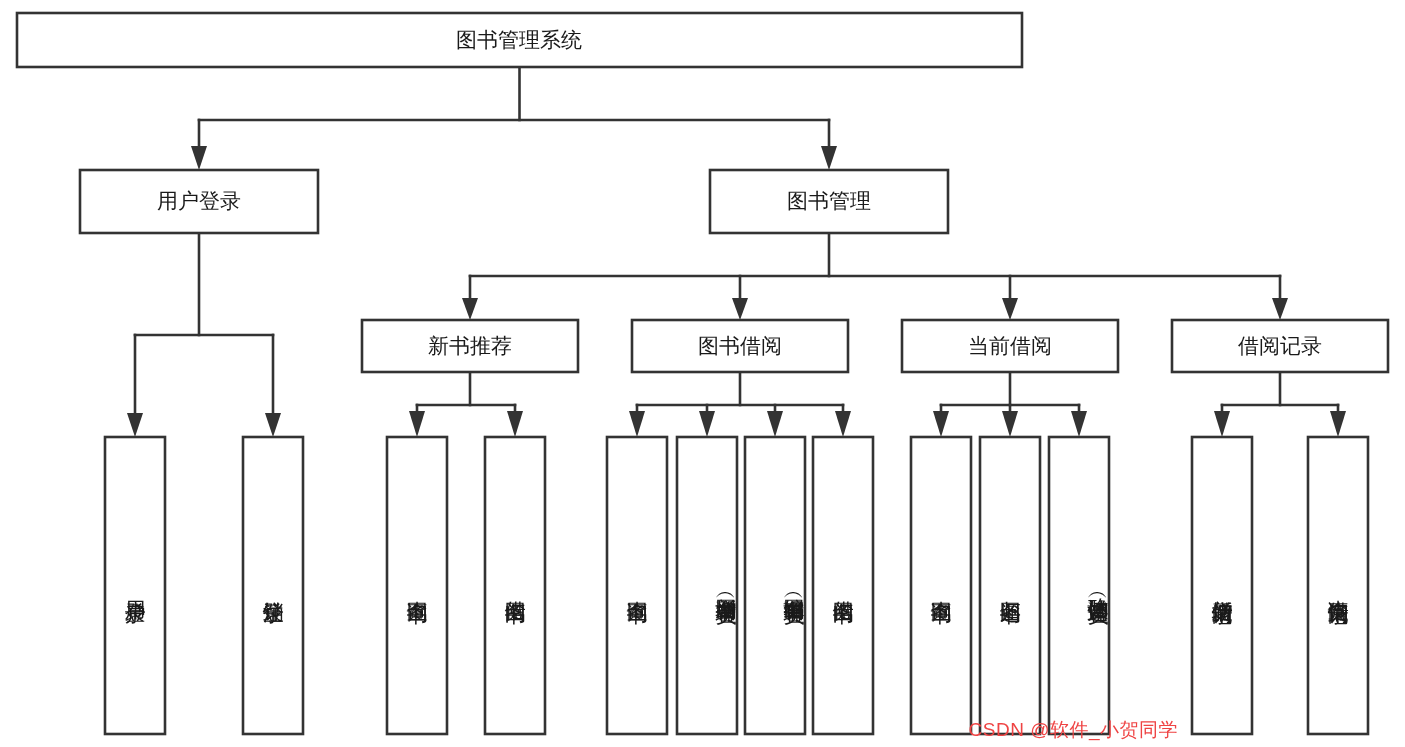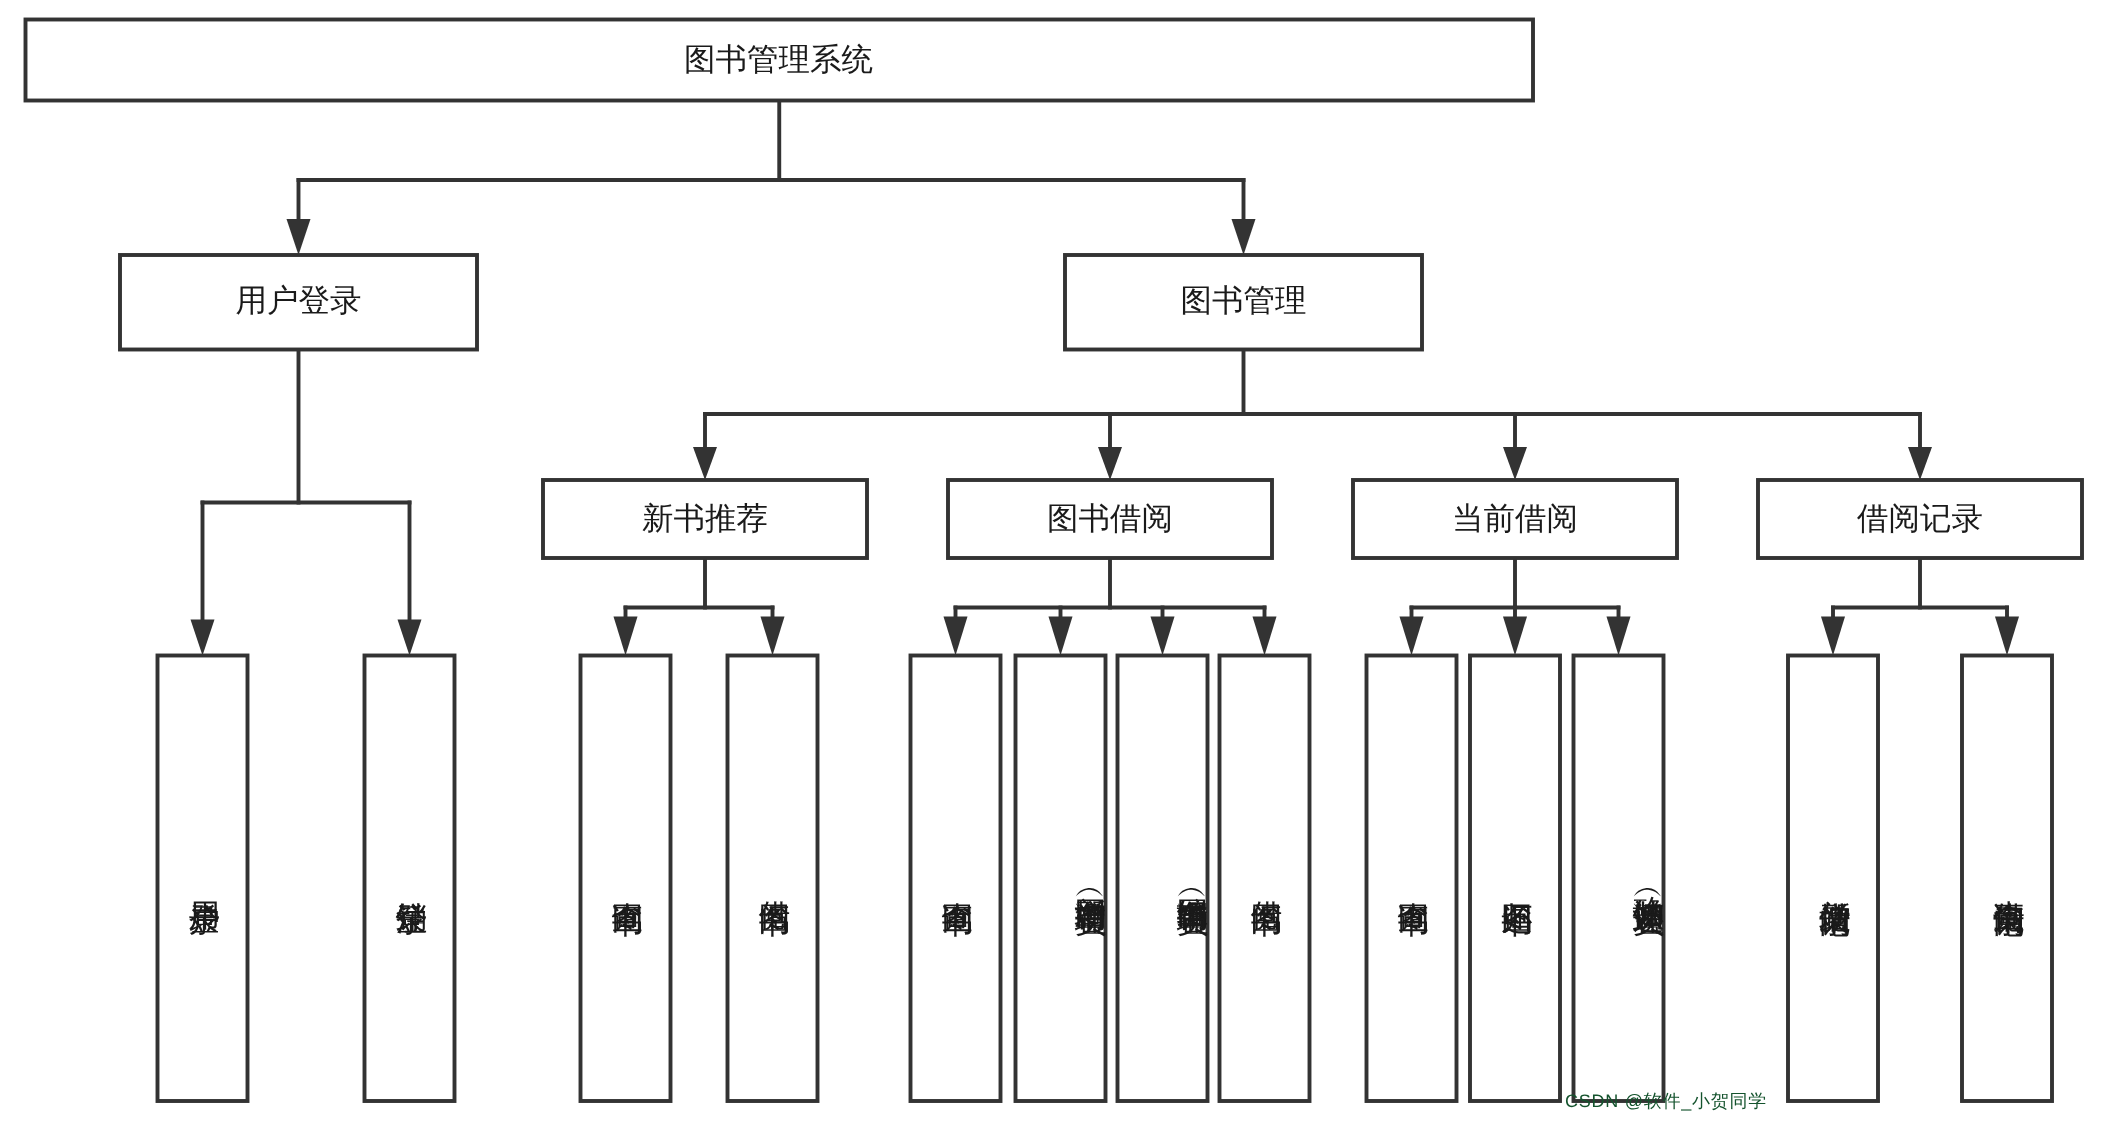--- a/index.html
+++ b/index.html
@@ -63,22 +63,22 @@
     justify-content: center;
     text-align: center;
     white-space: nowrap;
     pointer-events: none;
   }
   #watermark {
     position: absolute;
     right: 8px;
     bottom: 4px;
     font-family: "Liberation Sans", "DejaVu Sans", sans-serif;
-    font-size: 12px;
-    color: #14532d;
+    font-size: 19px;
+    color: #ef4444;
     letter-spacing: 0.5px;
     white-space: nowrap;
   }
 </style>
 </head>
 <body>
 
 <div id="diagram-root">
 
   <svg id="flow" viewBox="0 0 1405 747" xmlns="http://www.w3.org/2000/svg">

